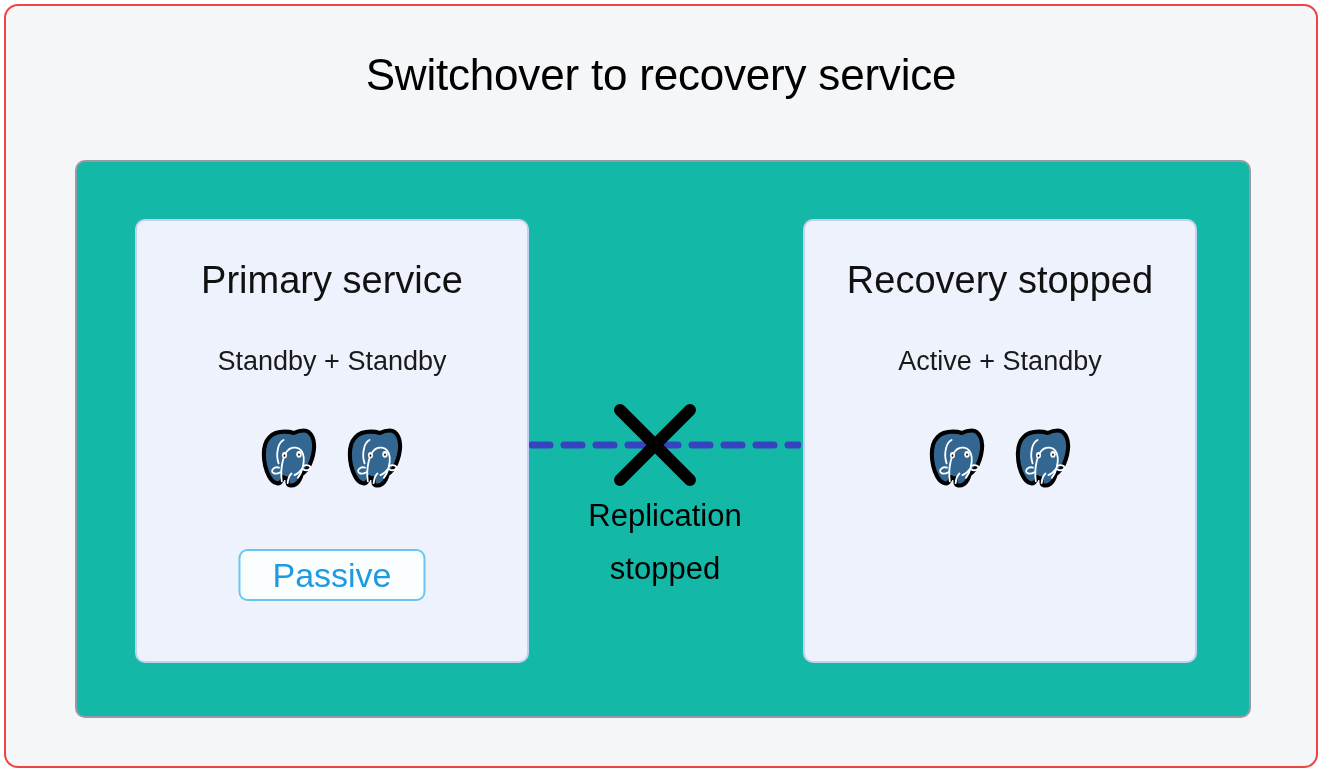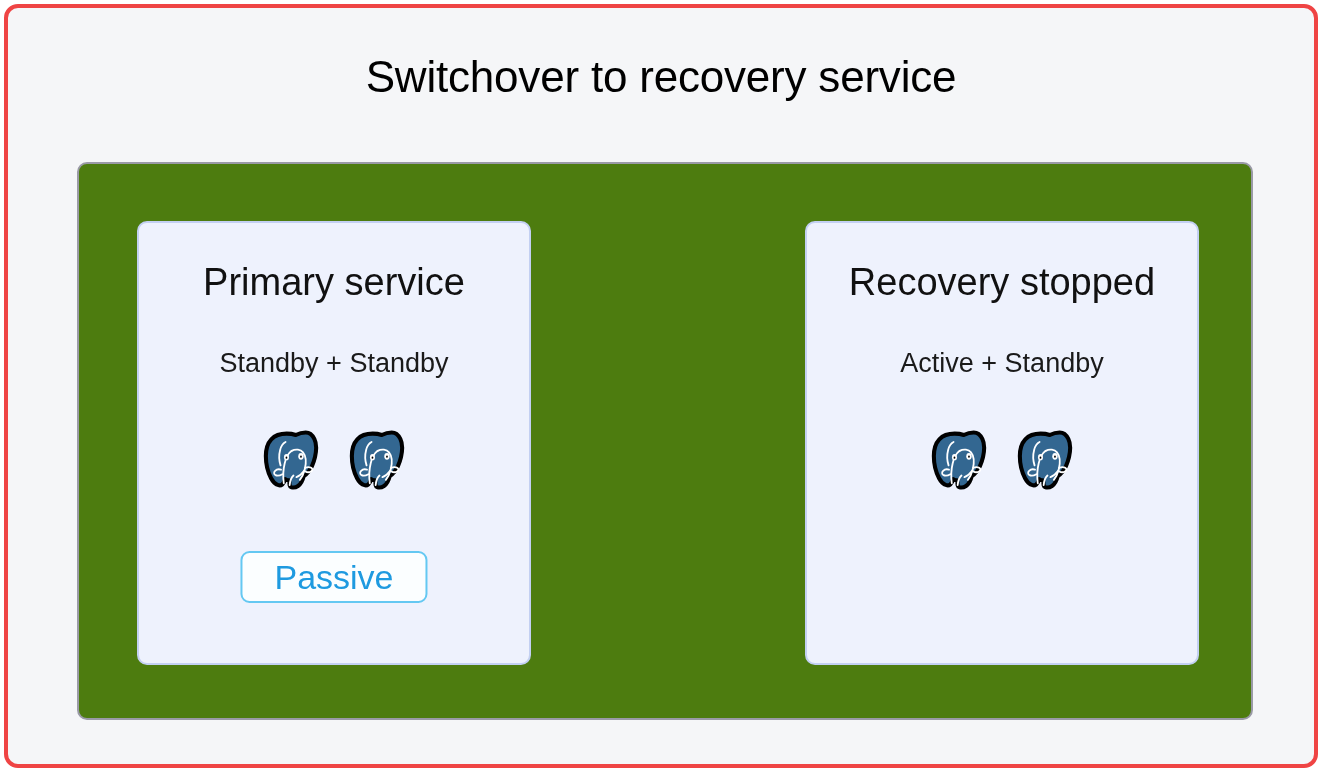--- a/index.html
+++ b/index.html
@@ -17,21 +17,21 @@
 
   
   .figure-frame {
     position: absolute;
     left: 4px;
     top: 4px;
     width: 1314px;
     height: 764px;
     box-sizing: border-box;
     background: #f5f6f8;
-    border: 4px solid #ef4444;
+    border: 2px solid #ef4444;
     border-radius: 14px;
   }
 
   
   .figure-title {
     position: absolute;
     left: 0;
     top: 44px;
     width: 100%;
     text-align: center;
@@ -43,21 +43,21 @@
   }
 
   
   .diagram-card {
     position: absolute;
     left: 69px;
     top: 154px;
     width: 1176px;
     height: 558px;
     box-sizing: border-box;
-    background: #4d7c0f;
+    background: #14b8a6;
     border: 2px solid #9a9aa6;
     border-radius: 10px;
   }
 
   
   .service-box {
     position: absolute;
     top: 57px;
     width: 394px;
     height: 444px;
@@ -215,20 +215,35 @@
           <g fill="#000000">
             <ellipse cx="108" cy="126" rx="4" ry="5"></ellipse>
             <ellipse cx="172" cy="122" rx="4" ry="5"></ellipse>
           </g>
         </svg>
       </div>
 
       <div class="status-badge passive">Passive</div>
     </div>
 
+    <div class="replication-link">
+      <svg class="dashed-line" viewBox="0 0 272 8" preserveAspectRatio="none">
+        <line x1="3" y1="4" x2="269" y2="4" stroke="#3644bf" stroke-width="7" stroke-linecap="round" stroke-dasharray="18 14"></line>
+      </svg>
+
+      <svg class="cross-mark" viewBox="0 0 86 86">
+        <line x1="8" y1="8" x2="78" y2="78" stroke="#000000" stroke-width="12" stroke-linecap="round"></line>
+        <line x1="78" y1="8" x2="8" y2="78" stroke="#000000" stroke-width="12" stroke-linecap="round"></line>
+      </svg>
+
+      <div class="replication-label">
+        <div>Replication</div>
+        <div>stopped</div>
+      </div>
+    </div>
 
     <div class="service-box right">
       <div class="service-title">Recovery stopped</div>
       <div class="service-subtitle">Active + Standby</div>
 
       <div class="node-row">
         <svg class="pg-node" viewBox="0 0 256 264">
           <path d="M193,15 C171,15 157,22 149,26 C137,22 124,20 109,20 C80,20 56,29 41,45 C26,61 17,86 17,119 C17,153 26,191 40,217 C47,230 56,240 66,245 C73,249 83,250 90,244 C96,239 100,230 103,221 C108,224 114,226 120,226 C121,233 121,241 122,248 C123,252 125,255 128,256 C137,259 150,257 159,251 C171,243 179,228 184,208 C191,204 198,198 204,190 C216,175 227,152 234,123 C241,92 241,63 231,43 C223,27 209,15 193,15 Z" fill="#336791" stroke="#000000" stroke-width="18" stroke-linejoin="round"></path>
           <g fill="none" stroke="#ffffff" stroke-width="8" stroke-linecap="round" stroke-linejoin="round">
             <path d="M96,239 C92,206 94,176 100,152 C106,126 117,106 131,96"></path>

